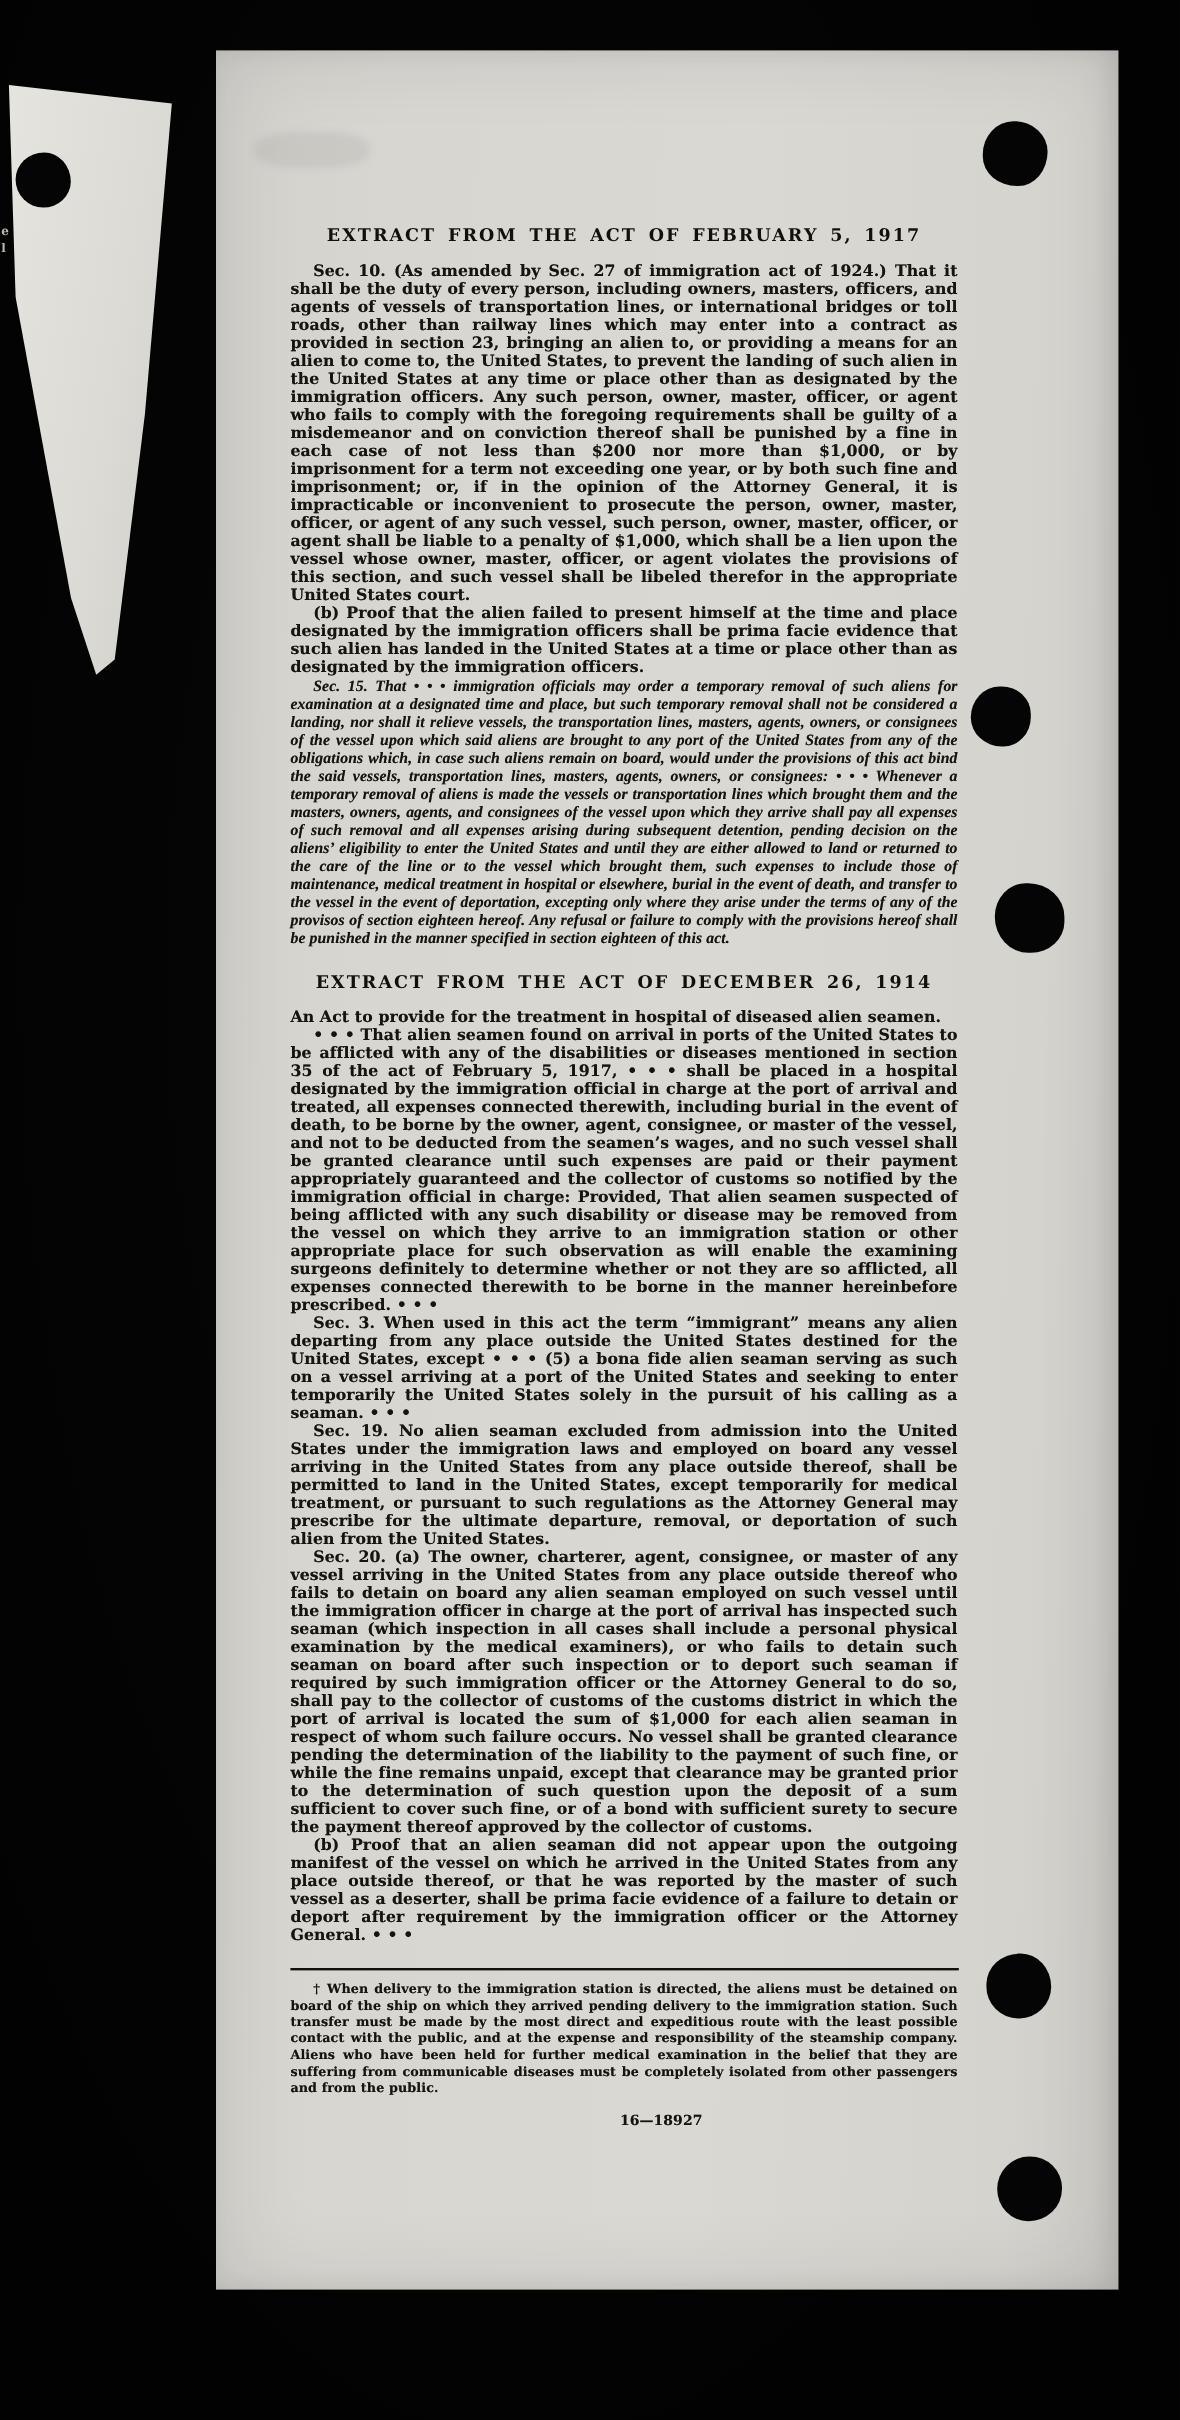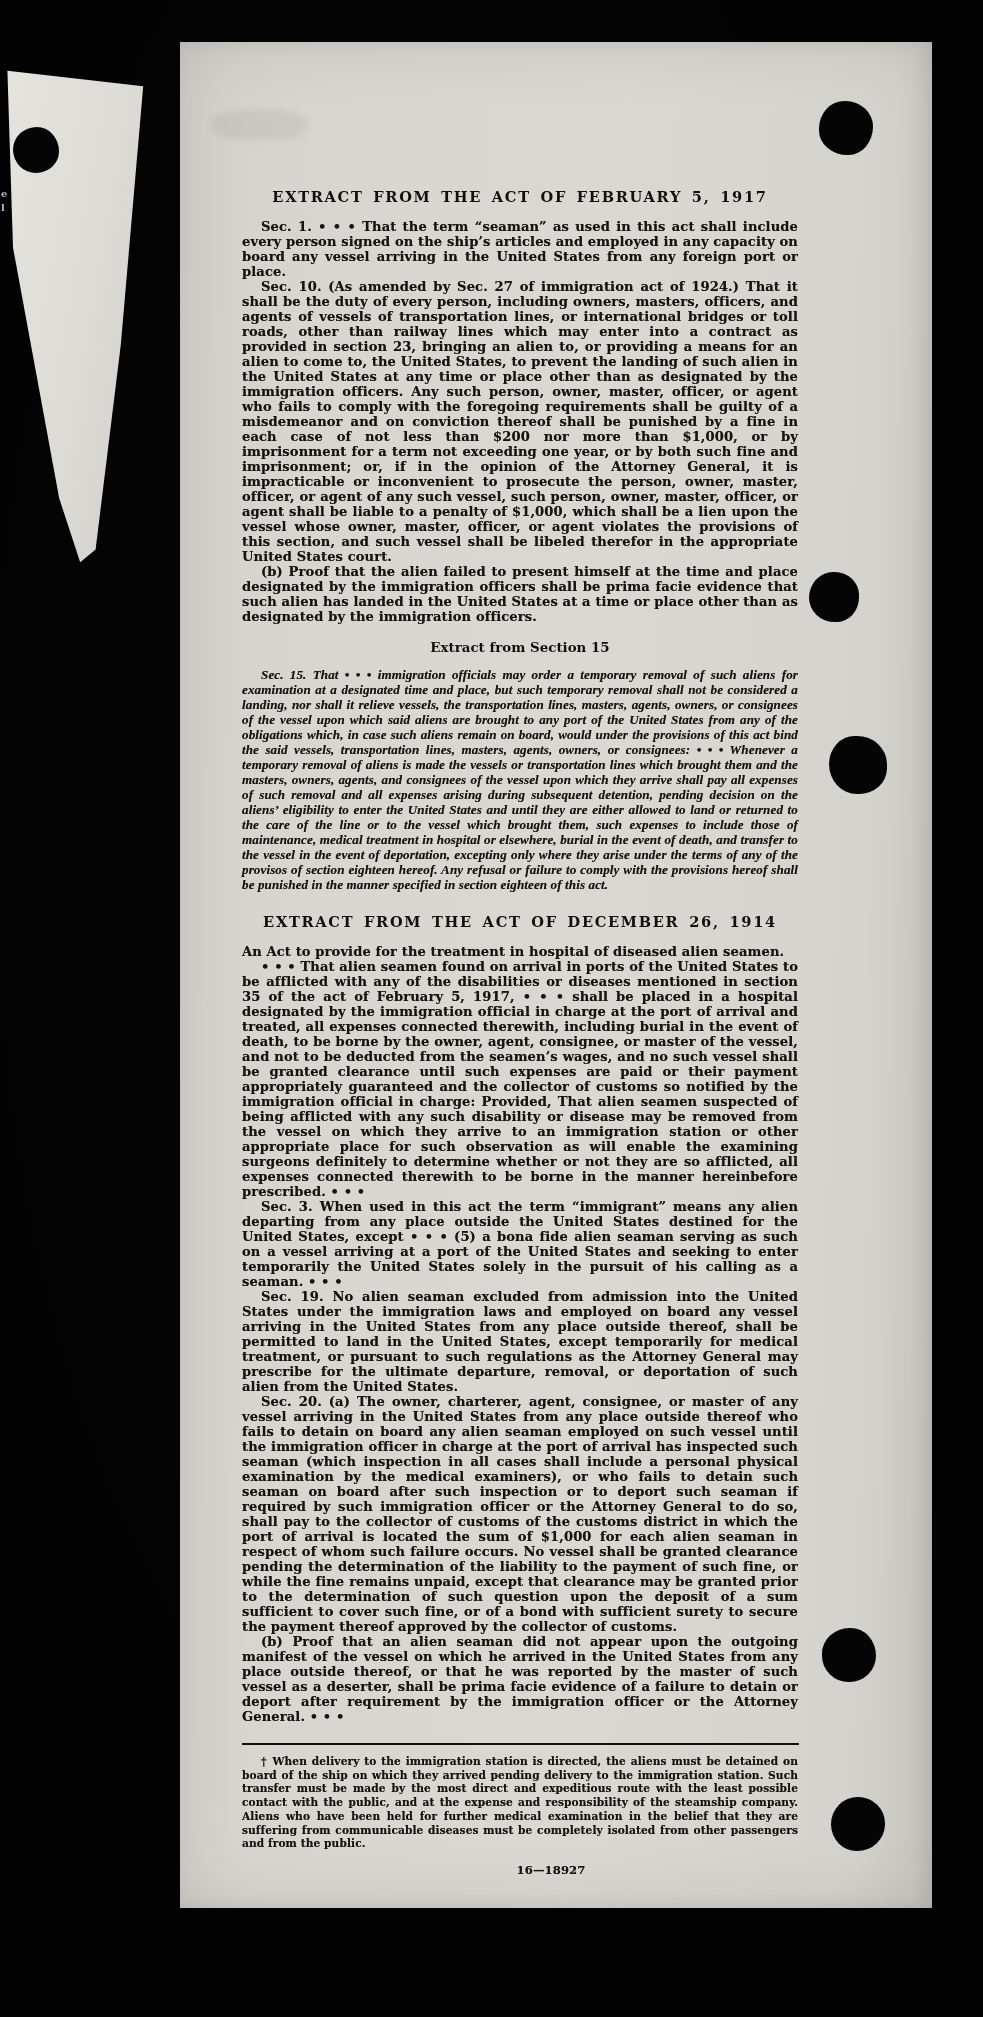--- a/index.html
+++ b/index.html
@@ -51,25 +51,23 @@
   <div class="punch p1"></div>
   <span class="edge-frag" style="left:1px;top:188px;">e</span>
   <span class="edge-frag" style="left:1px;top:202px;">l</span>
 
   <div class="page">
     <div class="smudge"></div>
 
     <div class="content">
 
       <div class="act-heading">EXTRACT FROM THE ACT OF FEBRUARY 5, 1917</div>
-      <p class="indent">Sec. 1. • • • That the term “seaman” as used in this act shall include every person signed on the ship’s articles and employed in any capacity on board any vessel arriving in the United States from any foreign port or place.</p>
       <p class="indent">Sec. 10. (As amended by Sec. 27 of immigration act of 1924.)  That it shall be the duty of every person, including owners, masters, officers, and agents of vessels of transportation lines, or international bridges or toll roads, other than railway lines which may enter into a contract as provided in section 23, bringing an alien to, or providing a means for an alien to come to, the United States, to prevent the landing of such alien in the United States at any time or place other than as designated by the immigration officers.  Any such person, owner, master, officer, or agent who fails to comply with the foregoing requirements shall be guilty of a misdemeanor and on conviction thereof shall be punished by a fine in each case of not less than $200 nor more than $1,000, or by imprisonment for a term not exceeding one year, or by both such fine and imprisonment; or, if in the opinion of the Attorney General, it is impracticable or inconvenient to prosecute the person, owner, master, officer, or agent of any such vessel, such person, owner, master, officer, or agent shall be liable to a penalty of $1,000, which shall be a lien upon the vessel whose owner, master, officer, or agent violates the provisions of this section, and such vessel shall be libeled therefor in the appropriate United States court.</p>
       <p class="indent">(b) Proof that the alien failed to present himself at the time and place designated by the immigration officers shall be prima facie evidence that such alien has landed in the United States at a time or place other than as designated by the immigration officers.</p>
 
-      <div class="sub-heading">Extract from Section 15</div>
       <p class="indent italic-block">Sec. 15. That • • • immigration officials may order a temporary removal of such aliens for examination at a designated time and place, but such temporary removal shall not be considered a landing, nor shall it relieve vessels, the transportation lines, masters, agents, owners, or consignees of the vessel upon which said aliens are brought to any port of the United States from any of the obligations which, in case such aliens remain on board, would under the provisions of this act bind the said vessels, transportation lines, masters, agents, owners, or consignees: • • • Whenever a temporary removal of aliens is made the vessels or transportation lines which brought them and the masters, owners, agents, and consignees of the vessel upon which they arrive shall pay all expenses of such removal and all expenses arising during subsequent detention, pending decision on the aliens’ eligibility to enter the United States and until they are either allowed to land or returned to the care of the line or to the vessel which brought them, such expenses to include those of maintenance, medical treatment in hospital or elsewhere, burial in the event of death, and transfer to the vessel in the event of deportation, excepting only where they arise under the terms of any of the provisos of section eighteen hereof.  Any refusal or failure to comply with the provisions hereof shall be punished in the manner specified in section eighteen of this act.</p>
 
       <div class="act-heading mid">EXTRACT FROM THE ACT OF DECEMBER 26, 1914</div>
       <p>An Act to provide for the treatment in hospital of diseased alien seamen.</p>
       <p class="indent">• • • That alien seamen found on arrival in ports of the United States to be afflicted with any of the disabilities or diseases mentioned in section 35 of the act of February 5, 1917, • • • shall be placed in a hospital designated by the immigration official in charge at the port of arrival and treated, all expenses connected therewith, including burial in the event of death, to be borne by the owner, agent, consignee, or master of the vessel, and not to be deducted from the seamen’s wages, and no such vessel shall be granted clearance until such expenses are paid or their payment appropriately guaranteed and the collector of customs so notified by the immigration official in charge: Provided, That alien seamen suspected of being afflicted with any such disability or disease may be removed from the vessel on which they arrive to an immigration station or other appropriate place for such observation as will enable the examining surgeons definitely to determine whether or not they are so afflicted, all expenses connected therewith to be borne in the manner hereinbefore prescribed. • • •</p>
 
       <p class="indent">Sec. 3. When used in this act the term “immigrant” means any alien departing from any place outside the United States destined for the United States, except • • • (5) a bona fide alien seaman serving as such on a vessel arriving at a port of the United States and seeking to enter temporarily the United States solely in the pursuit of his calling as a seaman. • • •</p>
       <p class="indent">Sec. 19. No alien seaman excluded from admission into the United States under the immigration laws and employed on board any vessel arriving in the United States from any place outside thereof, shall be permitted to land in the United States, except temporarily for medical treatment, or pursuant to such regulations as the Attorney General may prescribe for the ultimate departure, removal, or deportation of such alien from the United States.</p>
       <p class="indent">Sec. 20. (a) The owner, charterer, agent, consignee, or master of any vessel arriving in the United States from any place outside thereof who fails to detain on board any alien seaman employed on such vessel until the immigration officer in charge at the port of arrival has inspected such seaman (which inspection in all cases shall include a personal physical examination by the medical examiners), or who fails to detain such seaman on board after such inspection or to deport such seaman if required by such immigration officer or the Attorney General to do so, shall pay to the collector of customs of the customs district in which the port of arrival is located the sum of $1,000 for each alien seaman in respect of whom such failure occurs.  No vessel shall be granted clearance pending the determination of the liability to the payment of such fine, or while the fine remains unpaid, except that clearance may be granted prior to the determination of such question upon the deposit of a sum sufficient to cover such fine, or of a bond with sufficient surety to secure the payment thereof approved by the collector of customs.</p>
       <p class="indent">(b) Proof that an alien seaman did not appear upon the outgoing manifest of the vessel on which he arrived in the United States from any place outside thereof, or that he was reported by the master of such vessel as a deserter, shall be prima facie evidence of a failure to detain or deport after requirement by the immigration officer or the Attorney General. • • •</p>

